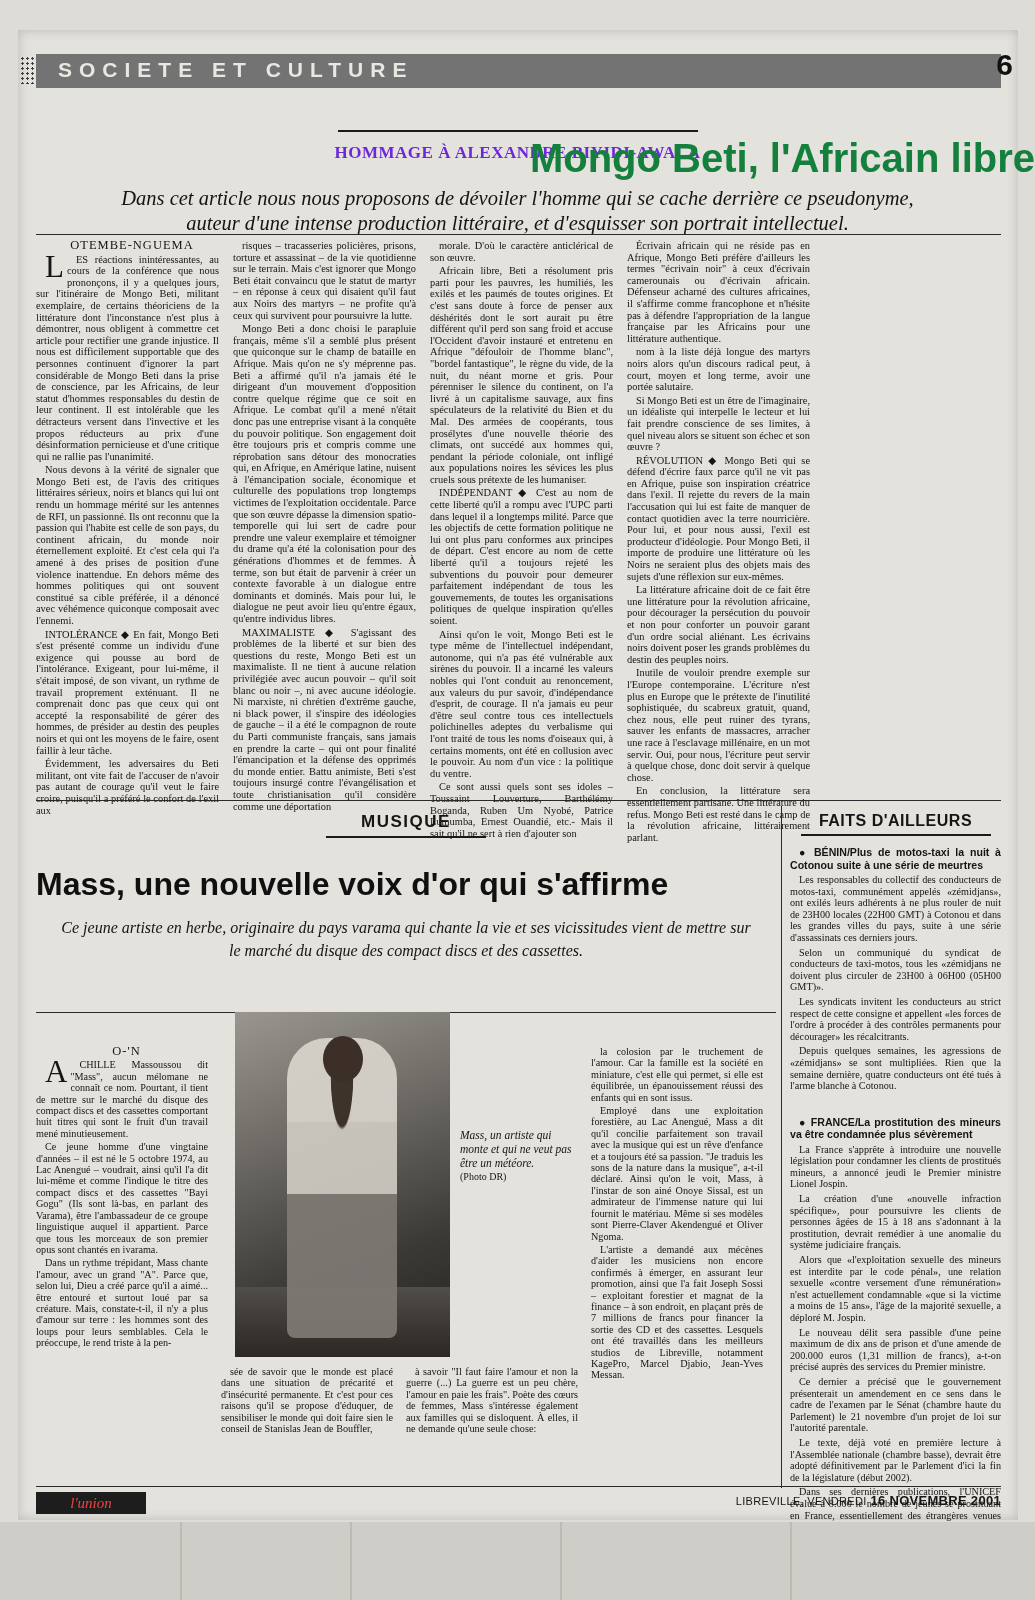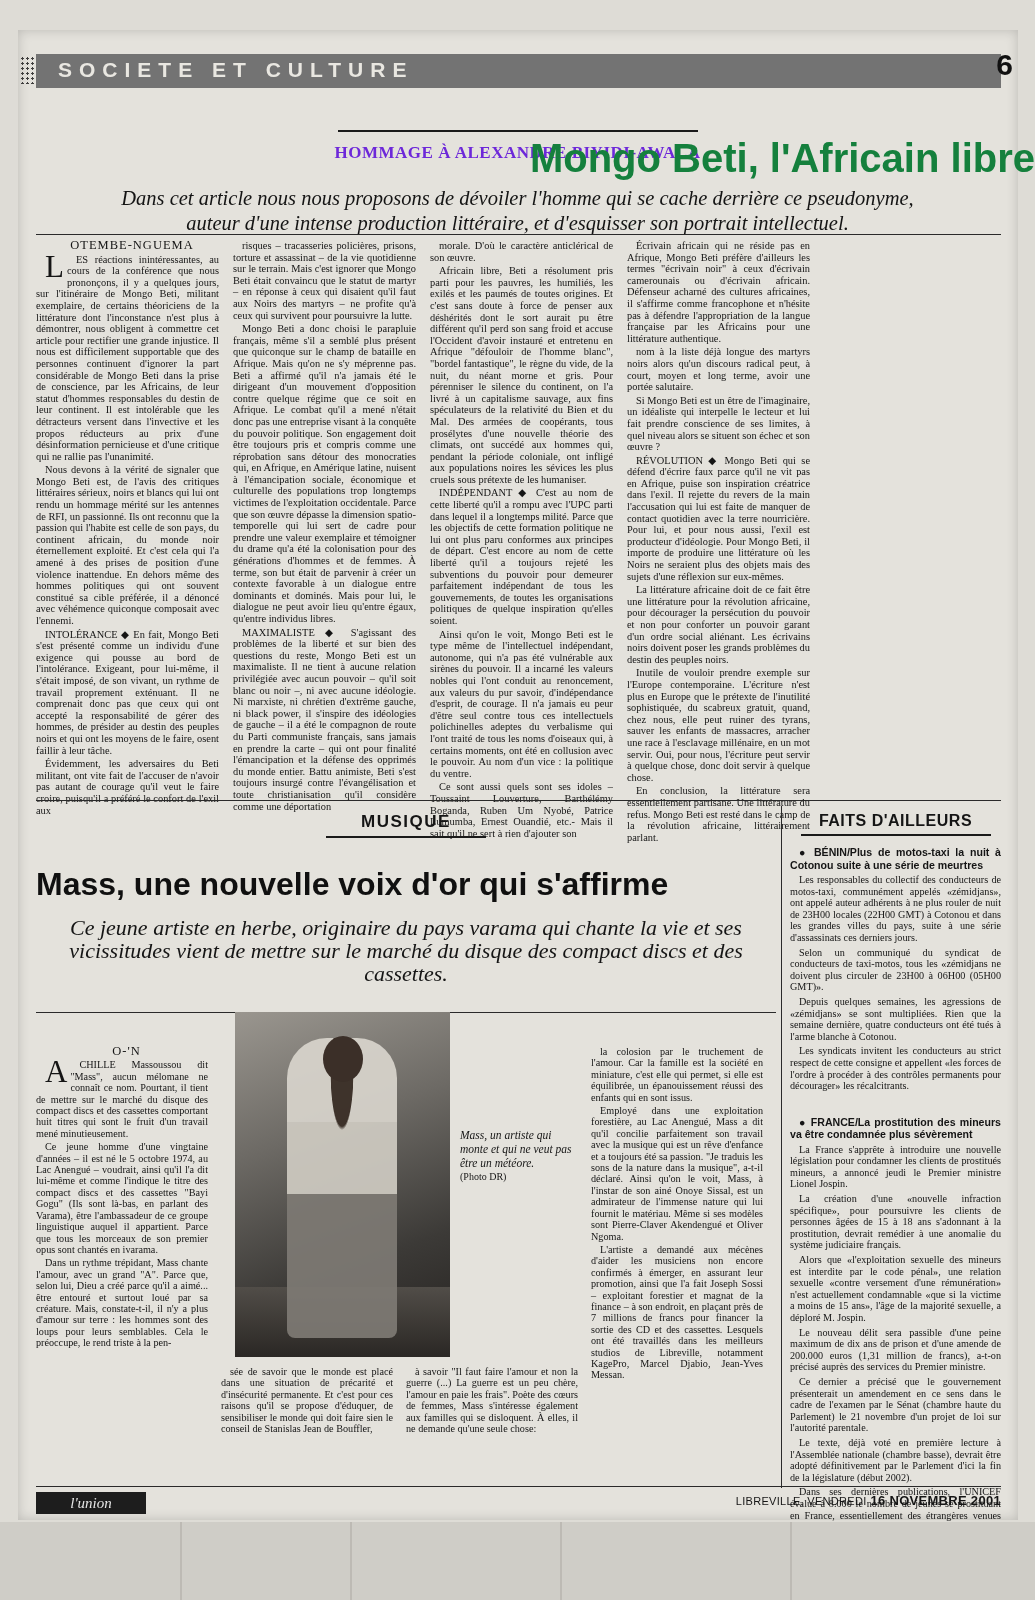--- a/index.html
+++ b/index.html
@@ -91,21 +91,21 @@
     font-size:17px;letter-spacing:1.5px;margin-top:6px;
   }
   .sec-head-rule{
     width:160px;height:2px;background:#1a1a1a;margin:4px auto 0 auto;
   }
   .sec2 .h2{
     text-align:left;font-family:"Liberation Sans",sans-serif;font-weight:bold;
     font-size:32px;line-height:36px;margin-top:28px;color:#101010;
   }
   .sec2 .sf{
-    text-align:center;font-style:italic;font-size:22px;line-height:23px;
+    text-align:center;font-style:italic;font-size:16px;line-height:23px;
     margin:14px 24px 0 24px;
   }
   .rule-s2{position:absolute;left:0;right:0;top:196px;height:1px;background:#2a2a2a;}
   .s2cols{
     position:absolute;left:0;top:202px;width:740px;display:flex;gap:13px;margin-top:28px;
   }
   .s2col{width:172px;font-size:10.2px;line-height:11.4px;text-align:justify;}
   .s2col p{margin:0 0 2px 0;text-indent:9px;}
   .photo{
     position:absolute;left:199px;top:206px;width:215px;height:345px;
@@ -140,21 +140,21 @@
   .sec3 .sec-head{font-size:16px;letter-spacing:.5px;}
   .sec3 .body{margin-top:10px;font-size:10.2px;line-height:11.6px;text-align:justify;}
   .sec3 .body p{margin:0 0 3px 0;text-indent:9px;}
   .bullet-head{
     font-weight:bold;font-family:"Liberation Sans",sans-serif;font-size:10.6px;
     line-height:12.5px;text-indent:0;margin-bottom:3px;
   }
   .footrule{position:absolute;left:36px;right:34px;top:1486px;height:1px;background:#2a2a2a;}
   .flag{
     position:absolute;left:36px;top:1492px;width:110px;height:22px;background:#1d1d1d;
-    color:#e5e5e5;font-family:"Liberation Serif",serif;font-style:italic;
+    color:#ef4444;font-family:"Liberation Serif",serif;font-style:italic;
     font-size:15px;text-align:center;line-height:22px;
   }
   .footright{
     position:absolute;right:34px;top:1493px;
     font-family:"Liberation Sans",sans-serif;font-size:13px;font-weight:bold;
     letter-spacing:.3px;
   }
   .footright .small{font-size:11px;font-weight:normal;}
   
   .scanbar{position:absolute;left:0;bottom:0;width:1035px;height:78px;background:#cfcdc7;}
@@ -252,24 +252,24 @@
     <div style="position:absolute;left:370px;top:560px;width:172px;font-size:10.2px;line-height:11.4px;text-align:justify;">
       <p style="margin:0;text-indent:9px;">à savoir "Il faut faire l'amour et non la guerre (...) La guerre est un peu chère, l'amour en paie les frais". Poète des cœurs de femmes, Mass s'intéresse également aux familles qui se disloquent. À elles, il ne demande qu'une seule chose:</p>
     </div>
   </div>
 
   <div class="sec3">
     <div class="sec-head">FAITS D'AILLEURS</div>
     <div class="sec-head-rule" style="width:190px;"></div>
     <div class="body">
       <p class="bullet-head">● BÉNIN/Plus de motos-taxi la nuit à Cotonou suite à une série de meurtres</p>
-      <p>Les responsables du collectif des conducteurs de motos-taxi, communément appelés «zémidjans», ont appelé auteur adhérents à ne plus rouler de nuit de 23H00 locales (22H00 GMT) à Cotonou et dans les grandes villes du pays, suite à une série d'assassinats ces derniers jours.</p>
+      <p>Les responsables du collectif des conducteurs de motos-taxi, communément appelés «zémidjans», ont exilés leurs adhérents à ne plus rouler de nuit de 23H00 locales (22H00 GMT) à Cotonou et dans les grandes villes du pays, suite à une série d'assassinats ces derniers jours.</p>
       <p>Selon un communiqué du syndicat de conducteurs de taxi-motos, tous les «zémidjans ne doivent plus circuler de 23H00 à 06H00 (05H00 GMT)».</p>
+      <p>Les syndicats invitent les conducteurs au strict respect de cette consigne et appellent «les forces de l'ordre à procéder à des contrôles permanents pour décourager» les récalcitrants.</p>
       <p>Depuis quelques semaines, les agressions de «zémidjans» se sont multipliées. Rien que la semaine dernière, quatre conducteurs ont été tués à l'arme blanche à Cotonou.</p>
-      <p>Les syndicats invitent les conducteurs au strict respect de cette consigne et appellent «les forces de l'ordre à procéder à des contrôles permanents pour décourager» les récalcitrants.</p>
       <p class="bullet-head" style="margin-top:24px;">● FRANCE/La prostitution des mineurs va être condamnée plus sévèrement</p>
       <p>La France s'apprête à introduire une nouvelle législation pour condamner les clients de prostitués mineurs, a annoncé jeudi le Premier ministre Lionel Jospin.</p>
       <p>La création d'une «nouvelle infraction spécifique», pour poursuivre les clients de personnes âgées de 15 à 18 ans s'adonnant à la prostitution, devrait remédier à une anomalie du système judiciaire français.</p>
       <p>Alors que «l'exploitation sexuelle des mineurs est interdite par le code pénal», une relation sexuelle «contre versement d'une rémunération» n'est actuellement condamnable «que si la victime a moins de 15 ans», l'âge de la majorité sexuelle, a déploré M. Jospin.</p>
       <p>Le nouveau délit sera passible d'une peine maximum de dix ans de prison et d'une amende de 200.000 euros (1,31 million de francs), a-t-on précisé auprès des services du Premier ministre.</p>
       <p>Ce dernier a précisé que le gouvernement présenterait un amendement en ce sens dans le cadre de l'examen par le Sénat (chambre haute du Parlement) le 21 novembre d'un projet de loi sur l'autorité parentale.</p>
       <p>Le texte, déjà voté en première lecture à l'Assemblée nationale (chambre basse), devrait être adopté définitivement par le Parlement d'ici la fin de la législature (début 2002).</p>
       <p>Dans ses dernières publications, l'UNICEF évalue à 8.000 le nombre de jeunes se prostituant en France, essentiellement des étrangères venues d'Europe de l'Est et d'Afrique noire.</p>
     </div>
   </div>

